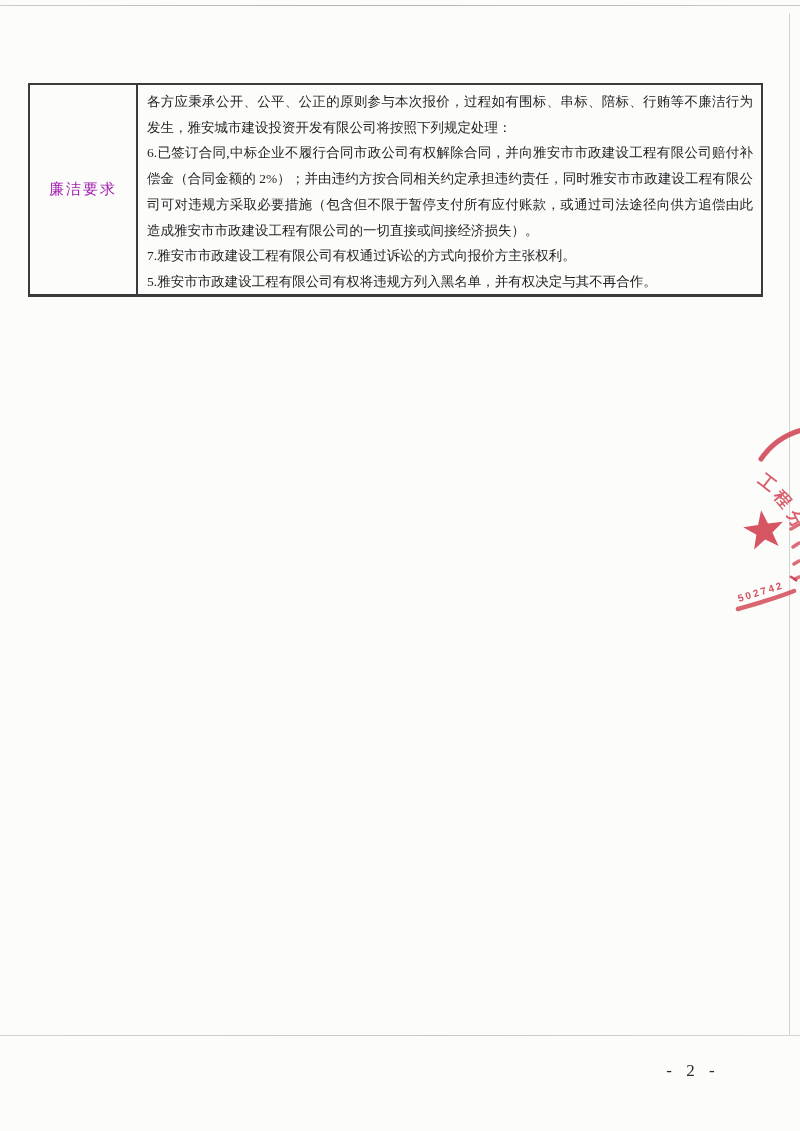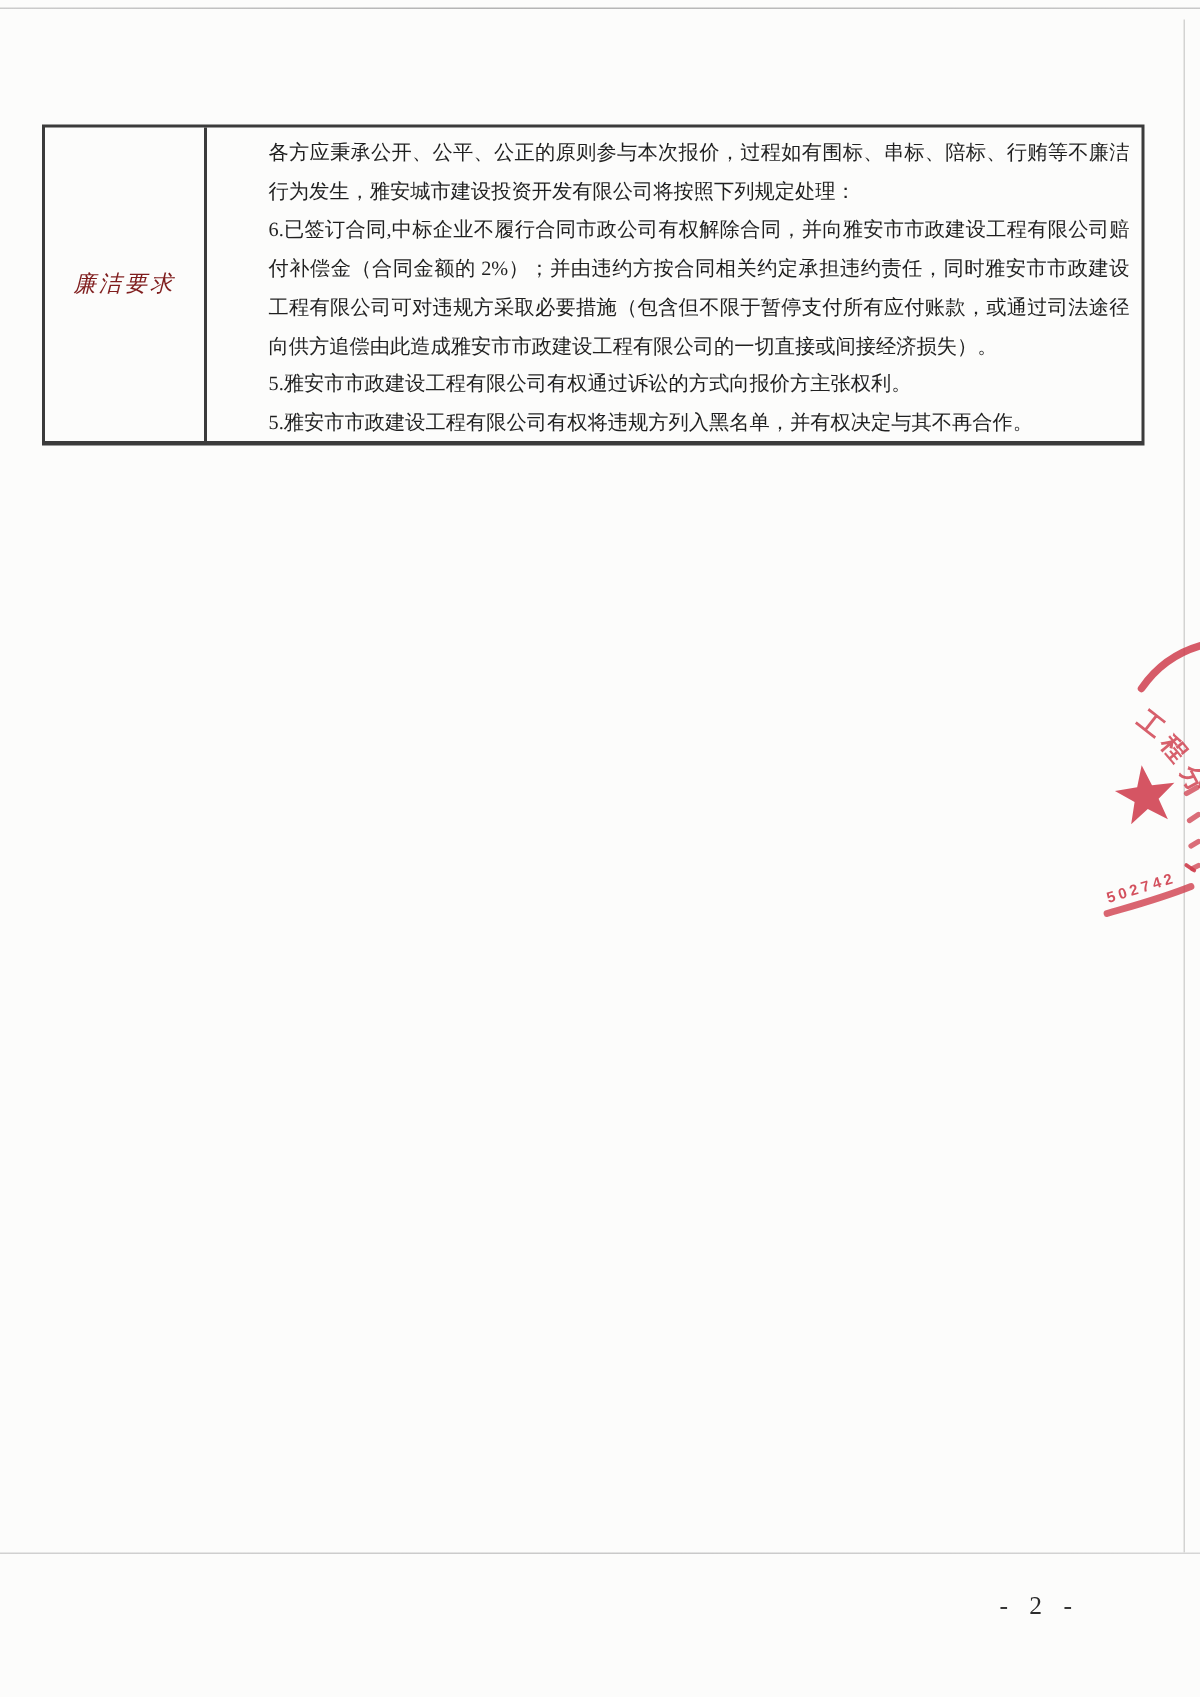--- a/index.html
+++ b/index.html
@@ -51,29 +51,27 @@
     width: 108px;
     box-sizing: border-box;
     border-right: 2px solid #3b3b3b;
     display: flex;
     align-items: center;
     justify-content: center;
   }
   .label-cell .row-label {
     font-size: 15px;
     letter-spacing: 2px;
-    color: #7f1d1d;
-    font-style: italic;
+    color: #a21caf;
   }
   .content-cell {
     flex: 1;
     box-sizing: border-box;
     padding: 4px 8px 0 9px;
     overflow: hidden;
-    margin-left: 32px;
   }
   .content-cell p {
     margin: 0;
     font-size: 13.5px;
     line-height: 25.7px;
     color: #1f1f1f;
     text-align: justify;
     text-justify: inter-ideograph;
   }
 
@@ -110,21 +108,21 @@
 <div class="scan-edge-bottom"></div>
 <div class="scan-edge-right"></div>
 
 <div class="req-table">
   <div class="label-cell">
     <span class="row-label">廉洁要求</span>
   </div>
   <div class="content-cell">
       <p>各方应秉承公开、公平、公正的原则参与本次报价，过程如有围标、串标、陪标、行贿等不廉洁行为发生，雅安城市建设投资开发有限公司将按照下列规定处理：</p>
       <p>6.已签订合同,中标企业不履行合同市政公司有权解除合同，并向雅安市市政建设工程有限公司赔付补偿金（合同金额的 2%）；并由违约方按合同相关约定承担违约责任，同时雅安市市政建设工程有限公司可对违规方采取必要措施（包含但不限于暂停支付所有应付账款，或通过司法途径向供方追偿由此造成雅安市市政建设工程有限公司的一切直接或间接经济损失）。</p>
-      <p>5.雅安市市政建设工程有限公司有权通过诉讼的方式向报价方主张权利。</p>
+      <p>7.雅安市市政建设工程有限公司有权通过诉讼的方式向报价方主张权利。</p>
       <p>5.雅安市市政建设工程有限公司有权将违规方列入黑名单，并有权决定与其不再合作。</p>
     </div>
 </div>
 
 <div class="stamp">
   <svg width="72" height="192" viewBox="0 0 72 192" xmlns="http://www.w3.org/2000/svg">
     <path d="M74 2 C59 6 44 15 33 31" fill="none" stroke="#cf3e4d" stroke-width="5" stroke-linecap="round" opacity="0.85"></path>
     <path d="M10 181 C27 176 46 171 66 163" fill="none" stroke="#cf3e4d" stroke-width="4.5" stroke-linecap="round" opacity="0.8"></path>
 
     <g opacity="0.82">

